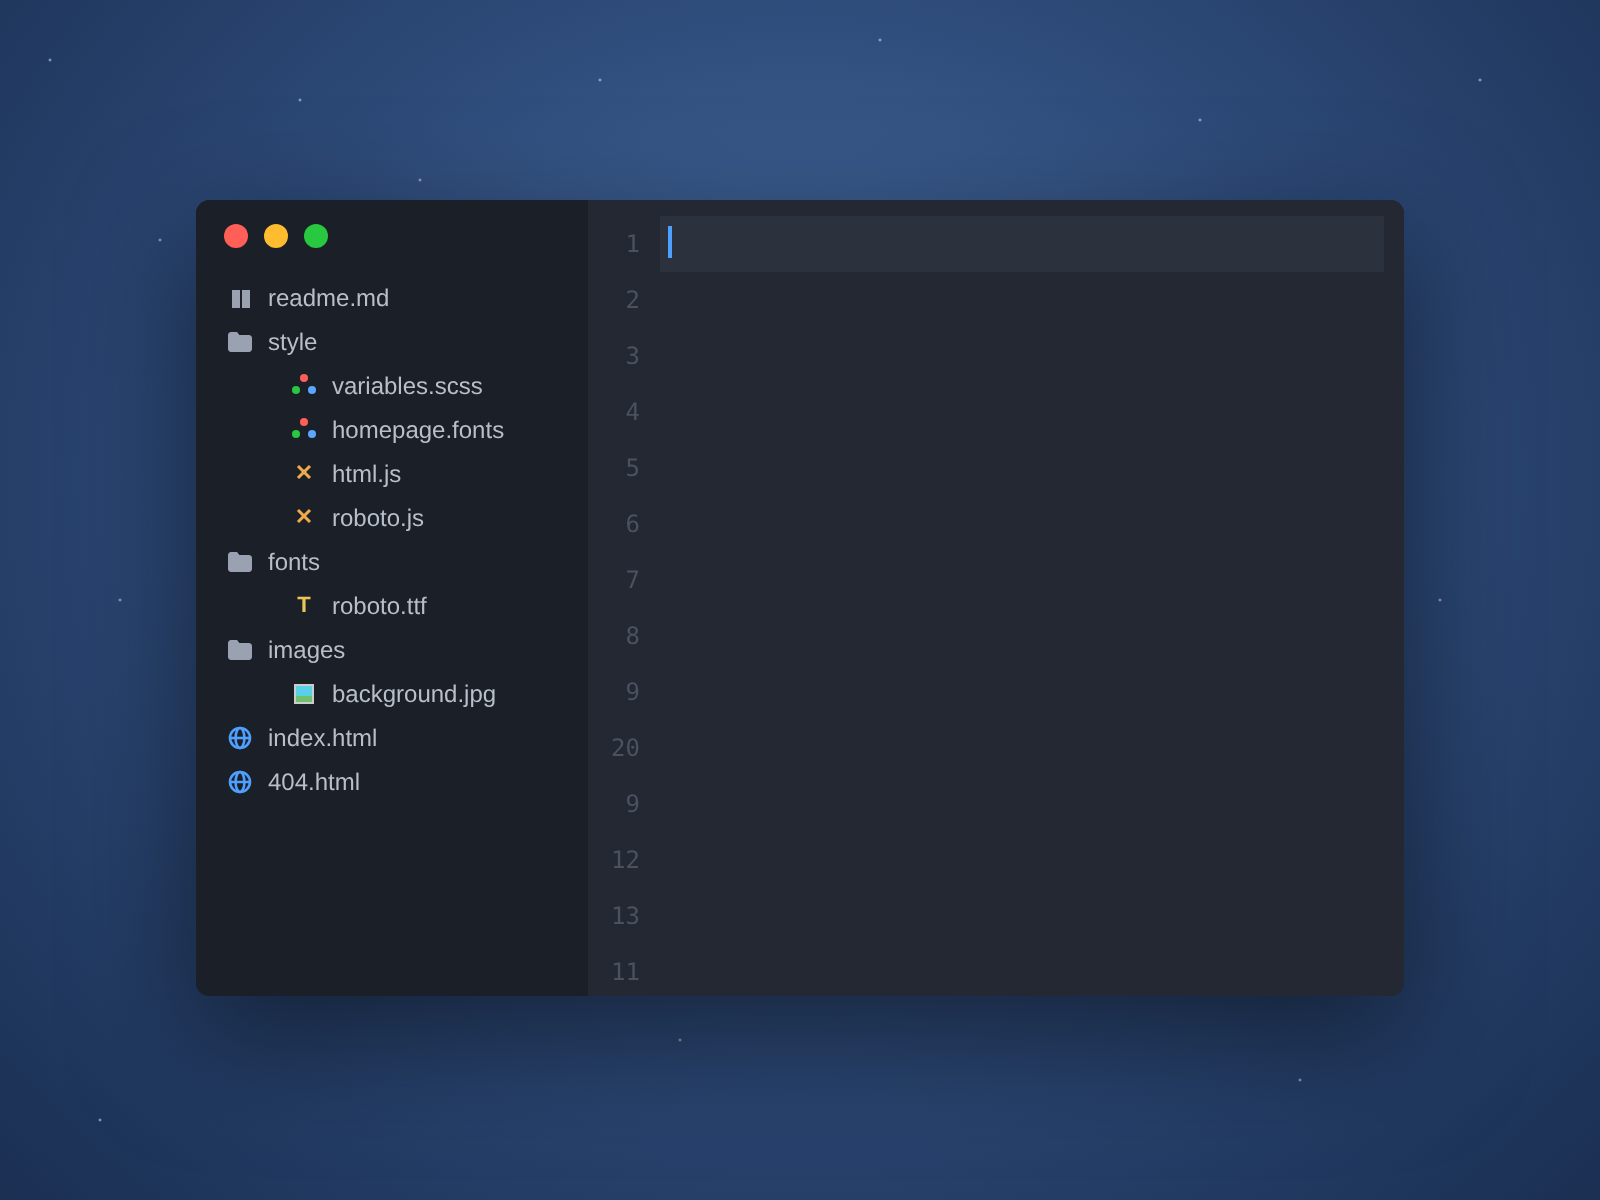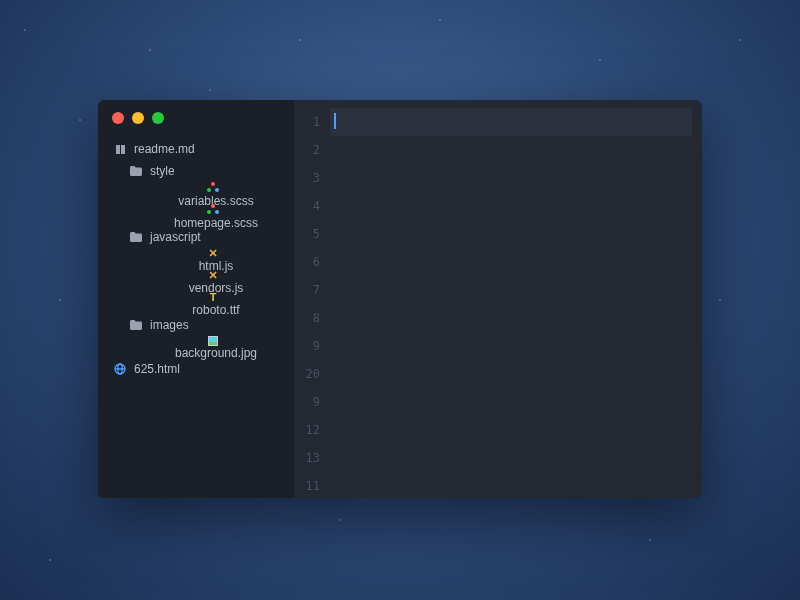--- a/index.html
+++ b/index.html
@@ -65,22 +65,22 @@
   .tl-max { background: #28c840; }
   .tree { font-size: 12px; color: #b8bfca; }
   .tree-row {
     display: flex; align-items: center;
     height: 22px;
     padding-right: 6px;
     cursor: default;
   }
   .tree-row .icon { width: 16px; display: inline-flex; justify-content: center; margin-right: 6px; }
   .indent-0 { padding-left: 14px; }
-  .indent-1 { padding-left: 30px; }
-  .indent-2 { padding-left: 46px; flex-direction: column; }
+  .indent-1 { padding-left: 14px; }
+  .indent-2 { padding-left: 46px; }
   
   .folder-icon svg { width: 12px; height: 10px; }
   .folder-icon path { fill: #9aa2b1; }
   .md-icon { display:inline-flex; gap:1px; }
   .md-icon i { width:4px; height:9px; background:#9aa2b1; display:block; }
   .scss-icon { position:relative; width:12px; height:12px; }
   .scss-icon b { position:absolute; width:4px; height:4px; border-radius:50%; }
   .scss-icon b:nth-child(1){ background:#ff5f57; left:4px; top:0; }
   .scss-icon b:nth-child(2){ background:#28c840; left:0; top:6px; }
   .scss-icon b:nth-child(3){ background:#5aa7ff; left:8px; top:6px; }
@@ -165,37 +165,37 @@
             <span>variables.scss</span>
           </div>
           <div class="tree-row indent-2">
             <span class="icon">
               <span class="scss-icon">
                 <b></b>
                 <b></b>
                 <b></b>
               </span>
             </span>
-            <span>homepage.scss</span>
+            <span>homepage.fonts</span>
+          </div>
+          <div class="tree-row indent-2">
+            <span class="icon js-icon">✕</span>
+            <span>html.js</span>
+          </div>
+          <div class="tree-row indent-2">
+            <span class="icon js-icon">✕</span>
+            <span>roboto.js</span>
           </div>
           <div class="tree-row indent-1">
             <span class="icon folder-icon">
               <svg viewBox="0 0 12 10">
                 <path d="M0 1.5C0 .7.7 0 1.5 0h3l1.2 1.5H10.5c.8 0 1.5.7 1.5 1.5v5.5c0 .8-.7 1.5-1.5 1.5h-9C.7 10 0 9.3 0 8.5v-7z"></path>
               </svg>
             </span>
-            <span>javascript</span>
-          </div>
-          <div class="tree-row indent-2">
-            <span class="icon js-icon">✕</span>
-            <span>html.js</span>
-          </div>
-          <div class="tree-row indent-2">
-            <span class="icon js-icon">✕</span>
-            <span>vendors.js</span>
+            <span>fonts</span>
           </div>
           <div class="tree-row indent-2">
             <span class="icon ttf-icon">T</span>
             <span>roboto.ttf</span>
           </div>
           <div class="tree-row indent-1">
             <span class="icon folder-icon">
               <svg viewBox="0 0 12 10">
                 <path d="M0 1.5C0 .7.7 0 1.5 0h3l1.2 1.5H10.5c.8 0 1.5.7 1.5 1.5v5.5c0 .8-.7 1.5-1.5 1.5h-9C.7 10 0 9.3 0 8.5v-7z"></path>
               </svg>
@@ -209,21 +209,31 @@
             <span>background.jpg</span>
           </div>
           <div class="tree-row indent-0">
             <span class="icon html-icon">
               <svg viewBox="0 0 12 12">
                 <circle cx="6" cy="6" r="5"></circle>
                 <ellipse cx="6" cy="6" rx="2.2" ry="5"></ellipse>
                 <line x1="1" y1="6" x2="11" y2="6"></line>
               </svg>
             </span>
-            <span>625.html</span>
+            <span>index.html</span>
+          </div>
+          <div class="tree-row indent-0">
+            <span class="icon html-icon">
+              <svg viewBox="0 0 12 12">
+                <circle cx="6" cy="6" r="5"></circle>
+                <ellipse cx="6" cy="6" rx="2.2" ry="5"></ellipse>
+                <line x1="1" y1="6" x2="11" y2="6"></line>
+              </svg>
+            </span>
+            <span>404.html</span>
           </div>
         </div>
     </div>
 
     <div class="editor">
       <div class="gutter" id="gutter">
           <div>1</div>
           <div>2</div>
           <div>3</div>
           <div>4</div>

